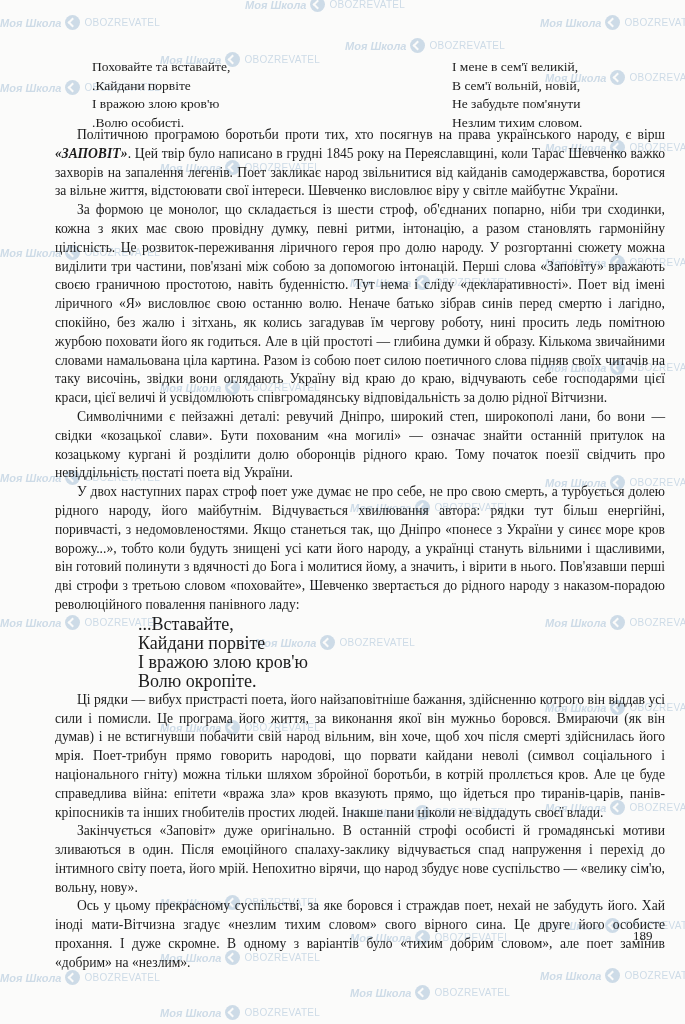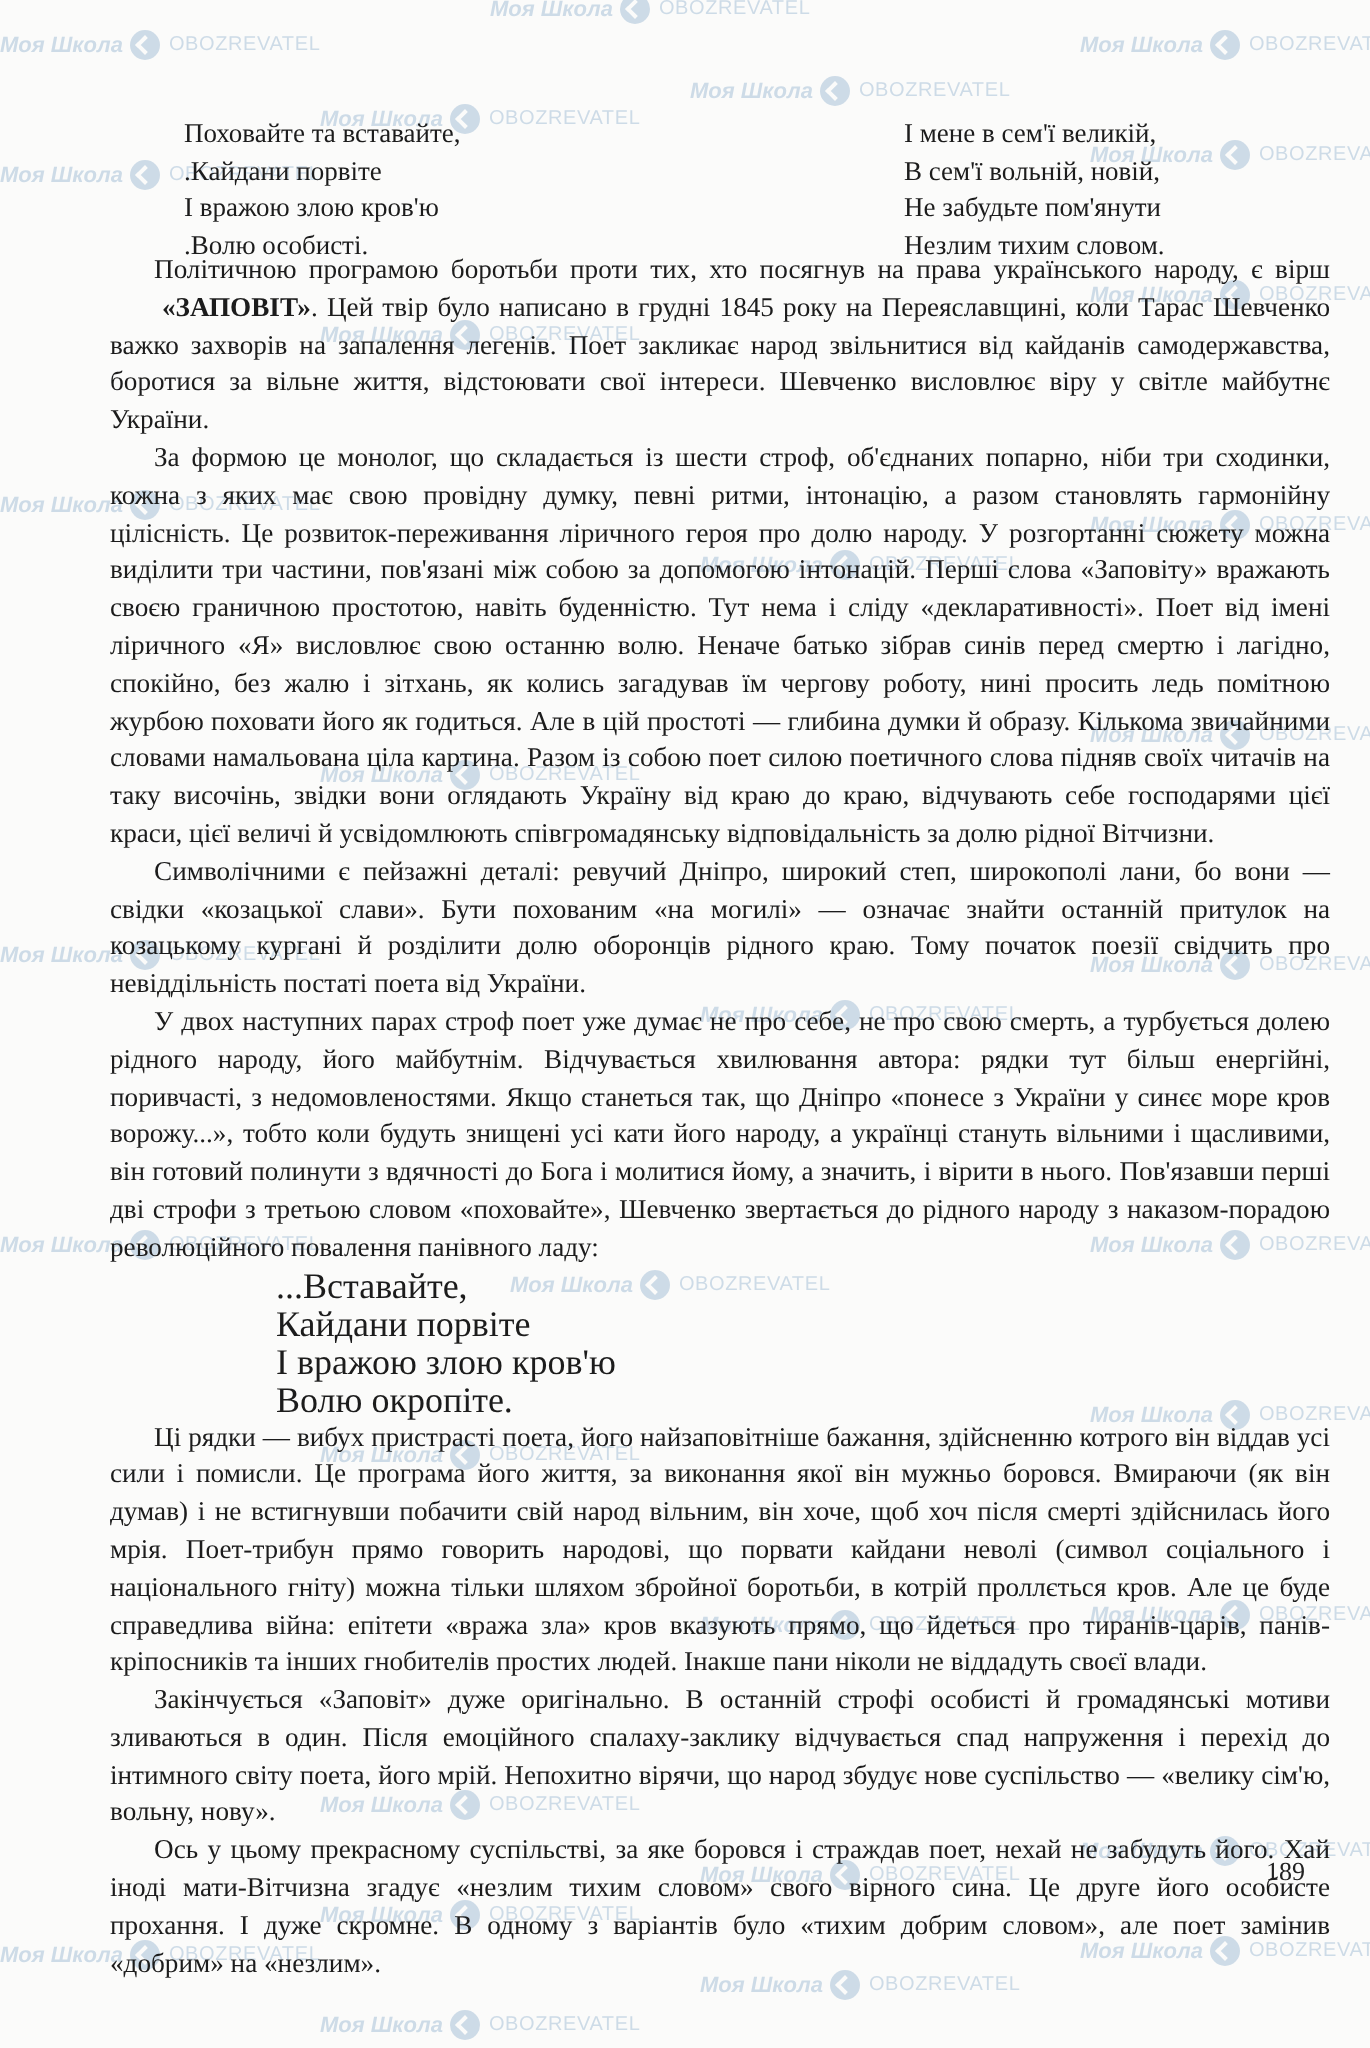--- a/index.html
+++ b/index.html
@@ -33,21 +33,21 @@
   }
   .poem-top .col-left { width: 260px; }
   .poem-top .col-right { width: 170px; margin-right: 30px; }
   .poem-line { display: block; white-space: nowrap; }
 
   .body-text {
     position: absolute; left: 55px; top: 126px; width: 610px;
     font-size: 13.6px; line-height: 18.8px; text-align: justify;
   }
   .para { text-indent: 22px; margin: 0; }
-  .para b.title { font-weight: bold; margin-left: 26px; }
+  .para b.title { font-style: italic; font-weight: bold; }
   .inline-poem {
     margin: 0 0 0 83px; padding: 0;
     font-size: 18px; line-height: 19px; text-align: left;
   }
   .page-number {
     position: absolute; left: 633px; top: 928px;
     font-size: 13px; color: #222;
   }
 </style>
 </head>

